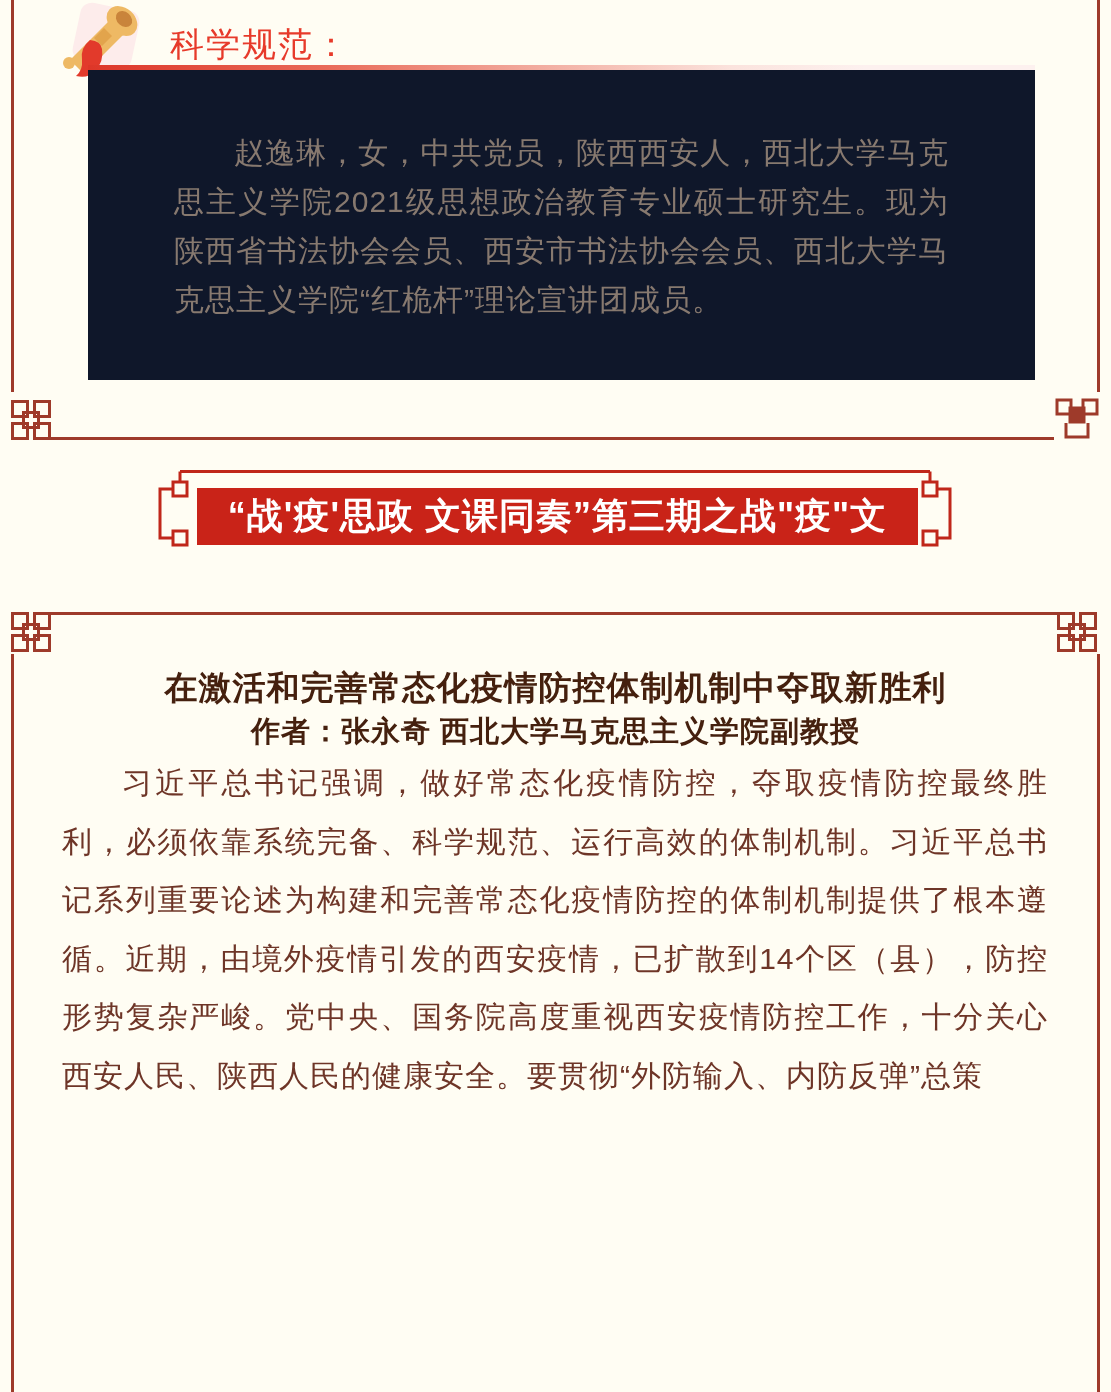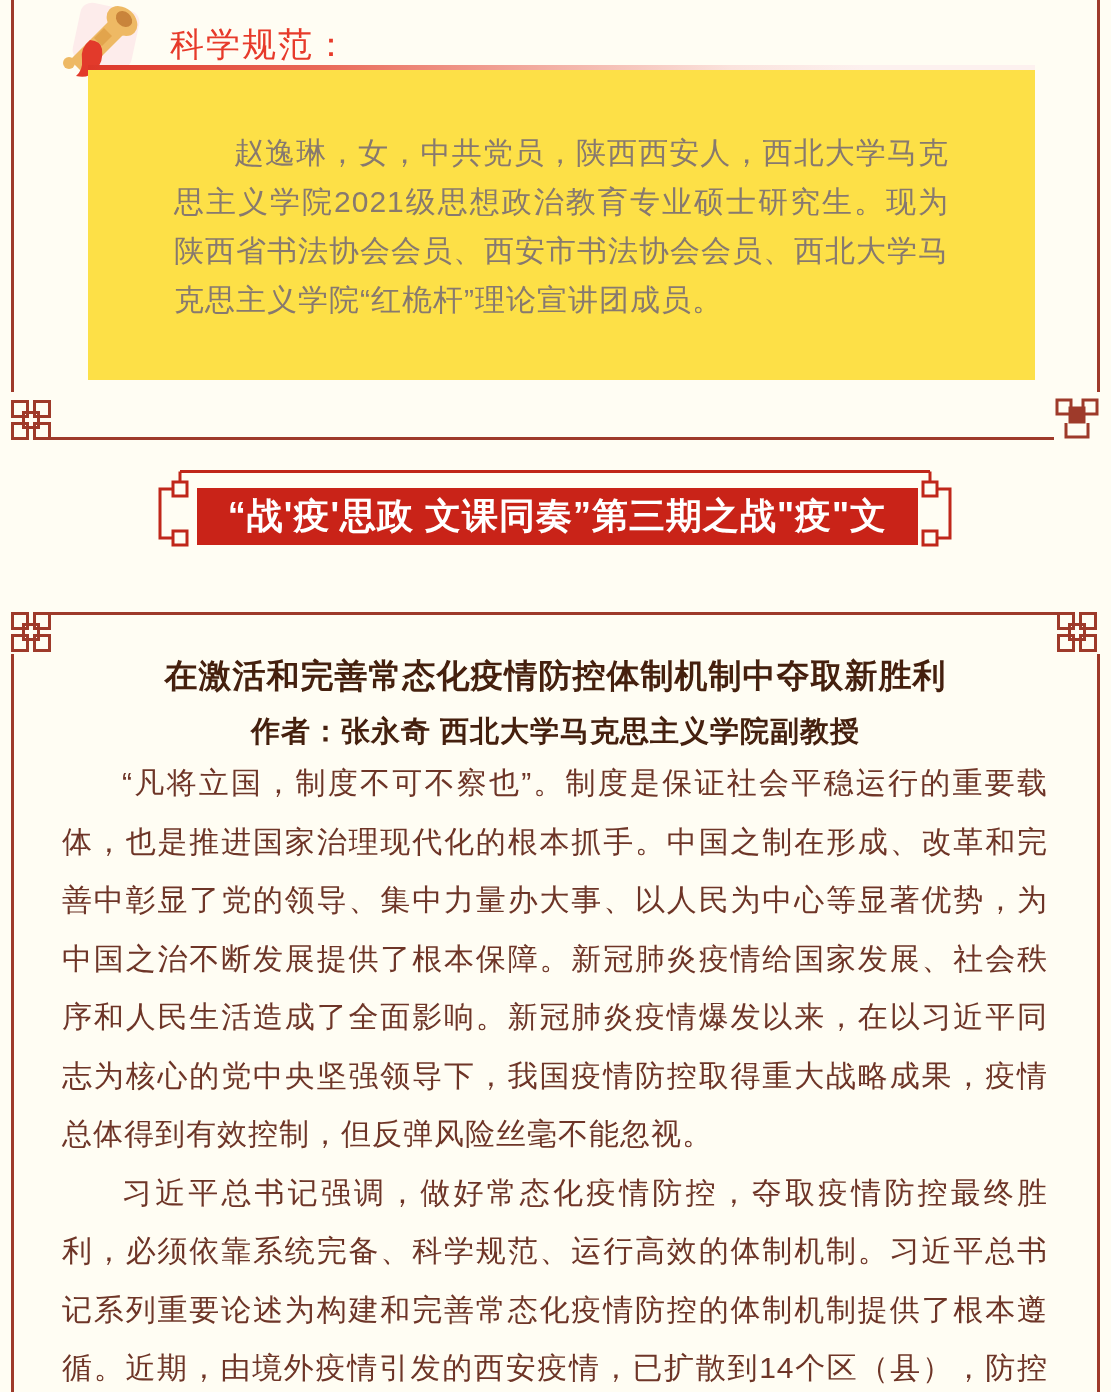--- a/index.html
+++ b/index.html
@@ -26,21 +26,21 @@
   .trumpet{left:56px;top:0;}
   .speaker-heading{
     left:170px;top:22px;font-size:34px;letter-spacing:2px;
     color:#e73a2a;font-weight:500;
   }
   .heading-rule{
     left:88px;top:65px;width:947px;height:5px;
     background:linear-gradient(90deg,#dd3628 0%,#e96a58 25%,#f3b3a7 50%,#fbe3dd 68%,#fdf1ef 82%);
   }
   .speaker-panel{
-    left:88px;top:70px;width:947px;height:310px;background:#fde047;
+    left:88px;top:70px;width:947px;height:310px;background:#0f172a;
   }
   .speaker-intro{
     margin:58px 86px 0 86px;
     font-size:30px;line-height:49px;letter-spacing:1px;
     color:#87796f;text-indent:2em;text-align:justify;
   }
   
   .banner-deco{left:150px;top:464px;}
   .banner{
     left:197px;top:488px;width:721px;height:57px;
@@ -140,19 +140,18 @@
 <svg class="abs orn orn-s3-tr" viewBox="0 0 44 44">
   <g fill="none" stroke="#9e3a2a" stroke-width="3">
     <rect x="3.5" y="1.5" width="15" height="15"></rect>
       <rect x="25.5" y="1.5" width="15" height="15"></rect>
     <rect x="3.5" y="23.5" width="15" height="15"></rect>
       <rect x="25.5" y="23.5" width="15" height="15"></rect>
     <rect x="14.5" y="12.5" width="15" height="15"></rect>
   </g>
 </svg>
 
-<h1 class="abs article-title" style="margin:0;">在激活和完善常态化疫情防控体制机制中夺取新胜利</h1>
+<h1 class="abs article-title" style="margin:12px;">在激活和完善常态化疫情防控体制机制中夺取新胜利</h1>
 <div class="abs article-author">作者：张永奇 西北大学马克思主义学院副教授</div>
 
 <div class="abs article-body">
-  <p>“凡将立国，制度不可不察也”。制度是保证社会平稳运行的重要载体，也是推进国家治理现代化的根本抓手。中国之制在形成、改革和完善中彰显了党的领导、集中力量办大事、以人民为中心等显著优势，为中国之治不断发展提供了根本保障。新冠肺炎疫情给国家发展、社会秩序和人民生活造成了全面影响。新冠肺炎疫情爆发以来，在以习近平同志为核心的党中央坚强领导下，我国疫情防控取得重大战略成果，疫情总体得到有效控制，但反弹风险丝毫不能忽视。</p>
   <p>习近平总书记强调，做好常态化疫情防控，夺取疫情防控最终胜利，必须依靠系统完备、科学规范、运行高效的体制机制。习近平总书记系列重要论述为构建和完善常态化疫情防控的体制机制提供了根本遵循。近期，由境外疫情引发的西安疫情，已扩散到14个区（县），防控形势复杂严峻。党中央、国务院高度重视西安疫情防控工作，十分关心西安人民、陕西人民的健康安全。要贯彻“外防输入、内防反弹”总策</p>
 </div>
 
 </body></html>

